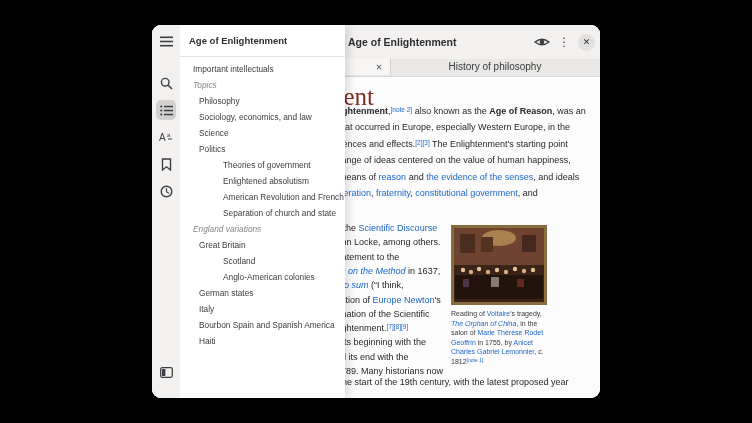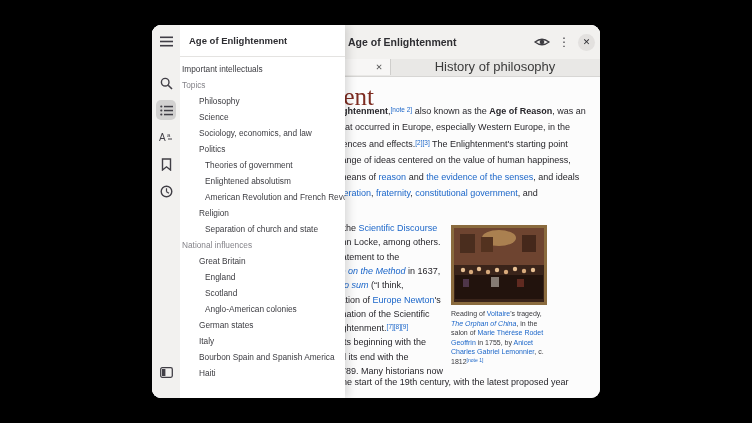--- a/index.html
+++ b/index.html
@@ -36,40 +36,40 @@
   .tabbar{position:absolute;left:0;top:34px;right:0;height:17px;background:#e9e8e6;
           border-bottom:1px solid #d7d6d4;z-index:2;}
   .tab-active{position:absolute;left:28px;top:0;width:210px;height:16px;background:#f7f6f5;
               border-right:1px solid #cfcecc;}
   .tab-active .tab-label{position:absolute;left:0;right:18px;text-align:center;line-height:16px;
               font-size:8.5px;color:#333;}
   .tab-close{position:absolute;right:4px;top:0;width:14px;height:16px;line-height:16px;
              text-align:center;font-size:8.5px;color:#5a5a5a;border:0;background:transparent;
              padding:0;cursor:pointer;}
   .tab-inactive{position:absolute;left:238px;right:0;top:0;height:16px;text-align:center;
-                line-height:16px;font-size:13px;color:#3a3a3a;}
+                line-height:16px;font-size:10px;color:#3a3a3a;}
   
   .rail{position:absolute;left:0;top:0;width:28px;height:100%;background:#f2f1ef;z-index:4;}
   .rail-btn{position:absolute;left:4px;width:20px;height:20px;border:0;background:transparent;
             border-radius:5px;display:flex;align-items:center;justify-content:center;
             padding:0;cursor:pointer;color:#413f46;}
   .rail-btn.selected{background:rgba(0,0,0,.13);}
   
   .panel{position:absolute;left:28px;top:0;width:165px;height:100%;background:#ffffff;z-index:3;
          box-shadow:3px 0 9px rgba(0,0,0,.15);}
   .panel-title{position:absolute;left:9px;top:0;height:31px;line-height:31px;
                font-size:9.5px;font-weight:bold;color:#2e2e32;}
   .panel-sep{position:absolute;left:0;right:0;top:31px;height:1px;background:#e4e3e1;}
   .toc-list{position:absolute;left:0;right:0;top:36px;bottom:0;overflow:hidden;}
   .toc-item{height:16px;line-height:16px;font-size:8.3px;color:#3b3b40;cursor:pointer;
             white-space:nowrap;overflow:hidden;}
-  .toc-item.lvl0{padding-left:2px;}
+  .toc-item.lvl0{padding-left:13px;}
   .toc-item.lvl1{padding-left:19px;}
-  .toc-item.lvl2{padding-left:25px;}
-  .toc-item.sect{color:#85848a;}
+  .toc-item.lvl2{padding-left:43px;}
+  .toc-item.sect{color:#85848a;font-style:italic;}
 </style>
 </head>
 <body>
 
 <div class="stage">
   <div class="window">
 
     <div class="content">
       <h1 class="art-heading">Age of Enlightenment</h1>
       <div id="para1">
@@ -206,31 +206,29 @@
       </button>
     </div>
 
     <div class="panel">
       <div class="panel-title">Age of Enlightenment</div>
       <div class="panel-sep"></div>
       <div class="toc-list" id="toc-list">
           <div class="toc-item lvl0">Important intellectuals</div>
           <div class="toc-item lvl0 sect">Topics</div>
           <div class="toc-item lvl1">Philosophy</div>
+          <div class="toc-item lvl1">Sociology, economics, and law</div>
           <div class="toc-item lvl1">Science</div>
-          <div class="toc-item lvl1">Sociology, economics, and law</div>
           <div class="toc-item lvl1">Politics</div>
           <div class="toc-item lvl2">Theories of government</div>
           <div class="toc-item lvl2">Enlightened absolutism</div>
           <div class="toc-item lvl2">American Revolution and French Revolution</div>
-          <div class="toc-item lvl1">Religion</div>
           <div class="toc-item lvl2">Separation of church and state</div>
-          <div class="toc-item lvl0 sect">National influences</div>
+          <div class="toc-item lvl0 sect">England variations</div>
           <div class="toc-item lvl1">Great Britain</div>
-          <div class="toc-item lvl2">England</div>
           <div class="toc-item lvl2">Scotland</div>
           <div class="toc-item lvl2">Anglo-American colonies</div>
           <div class="toc-item lvl1">German states</div>
           <div class="toc-item lvl1">Italy</div>
           <div class="toc-item lvl1">Bourbon Spain and Spanish America</div>
           <div class="toc-item lvl1">Haiti</div>
         </div>
     </div>
 
   </div>

